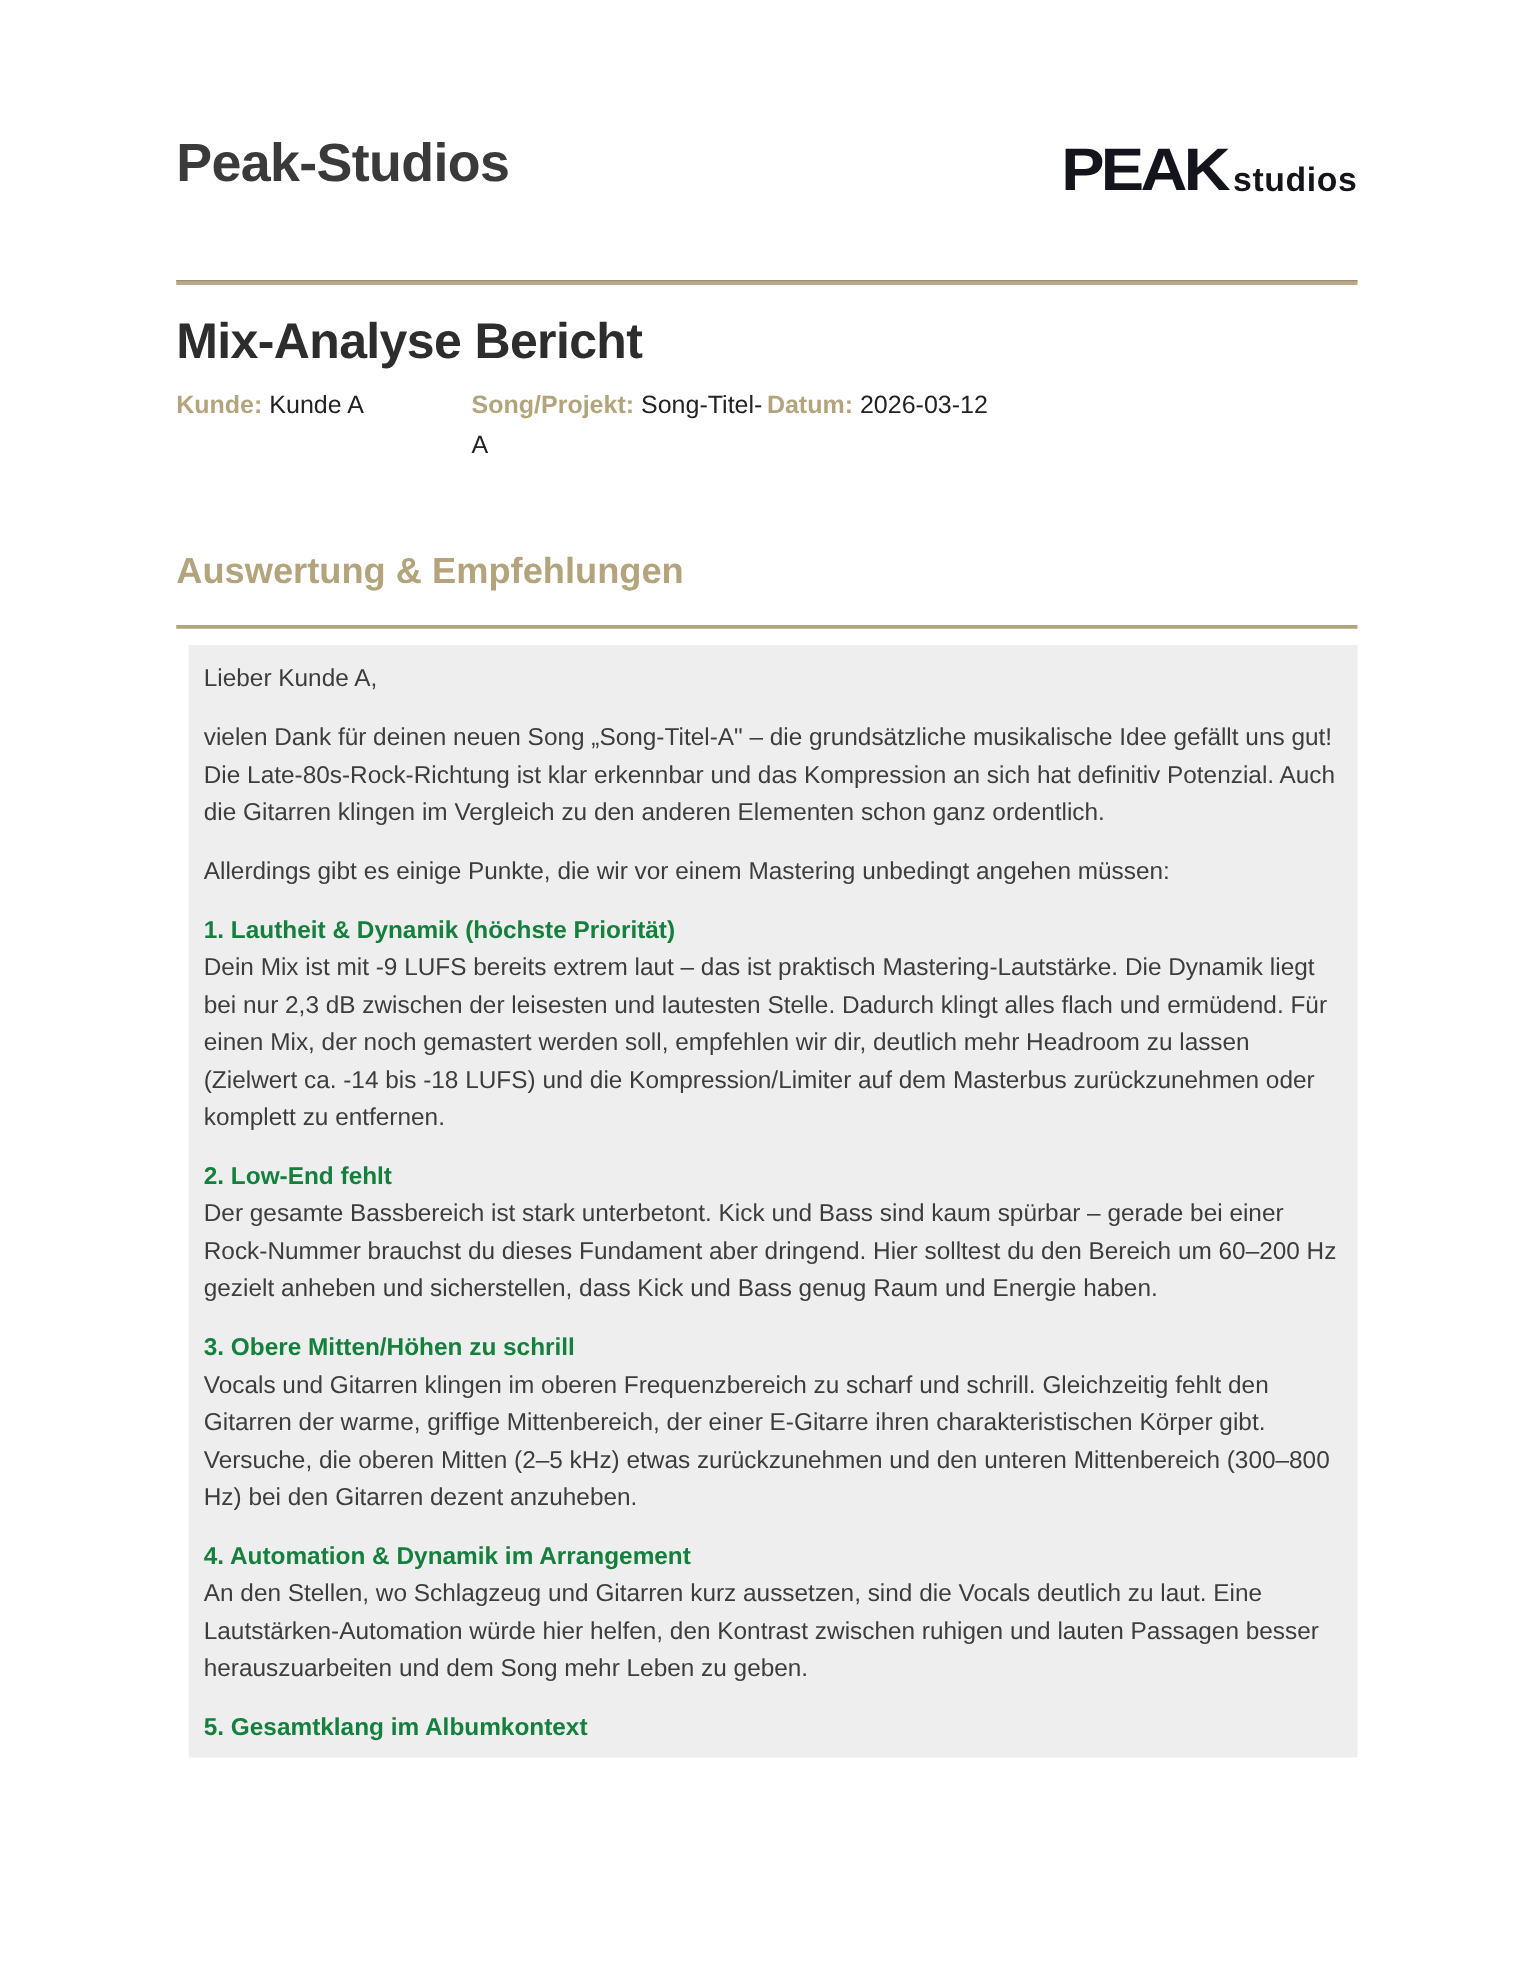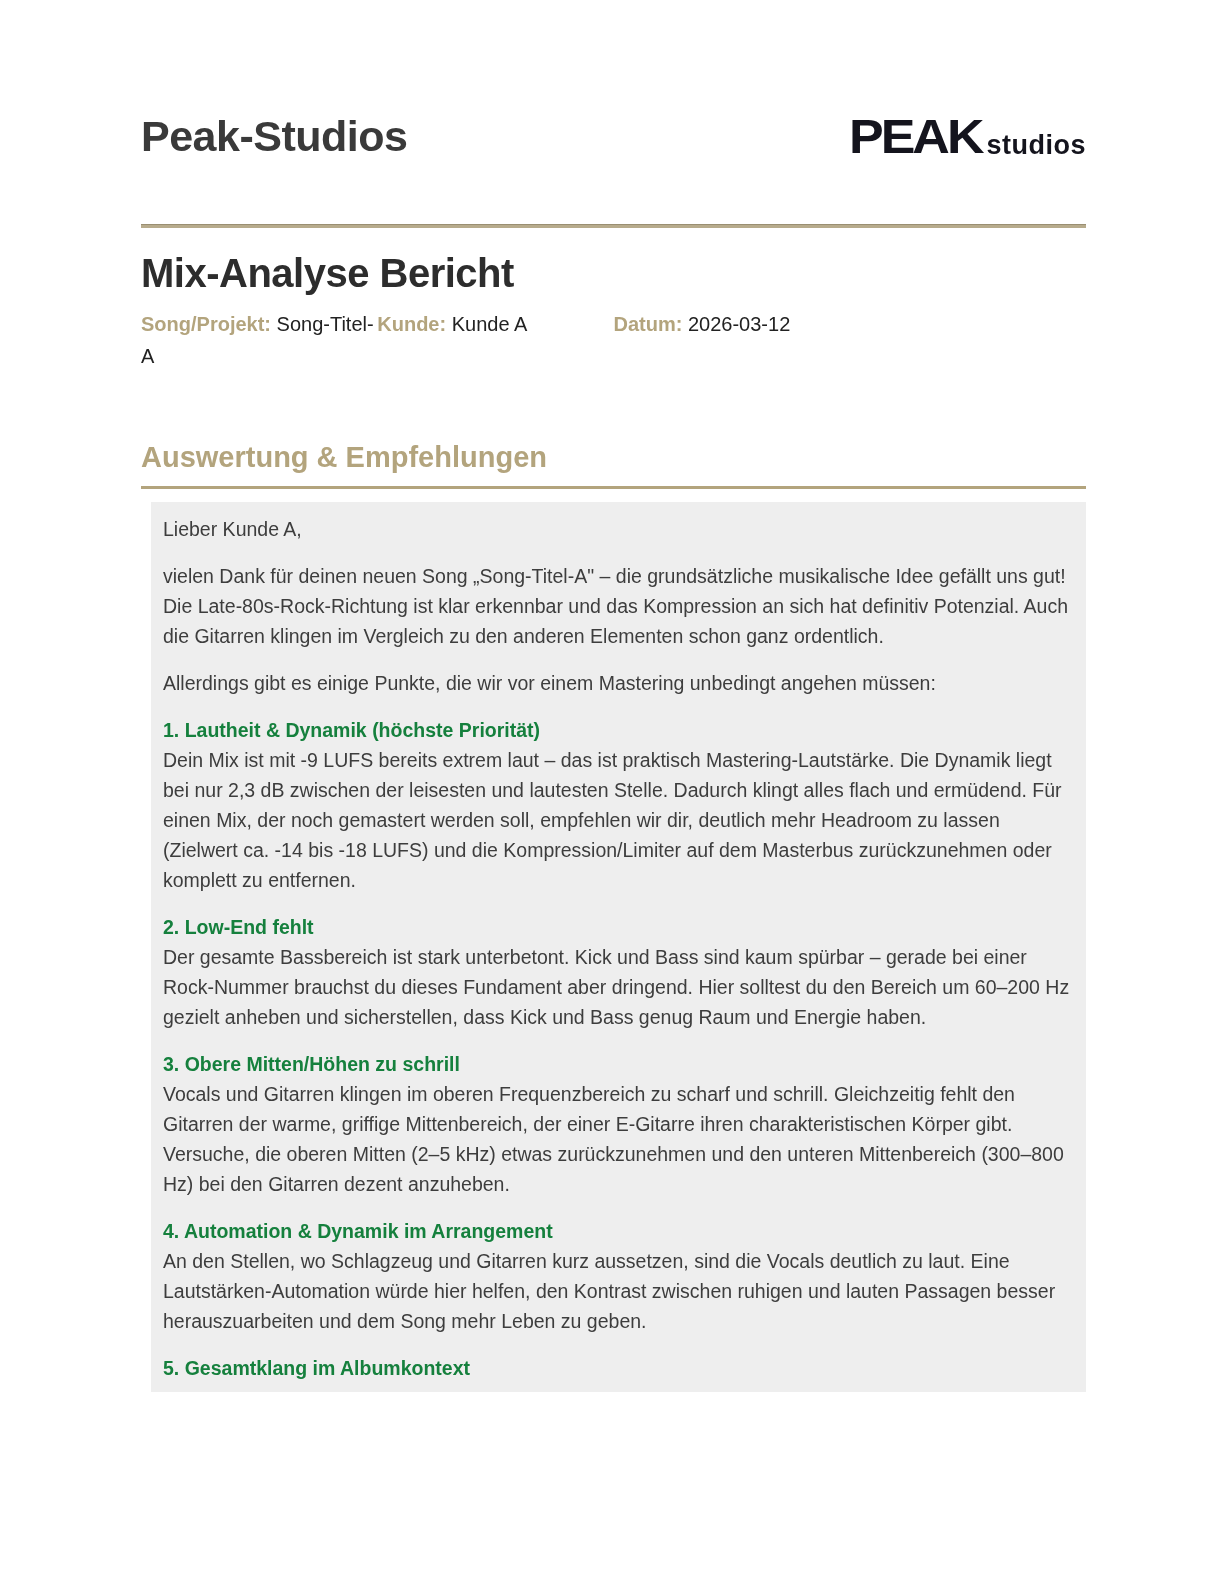--- a/index.html
+++ b/index.html
@@ -21,21 +21,20 @@
     margin:0 auto;
     background:#ffffff;
     padding:0 138px 0 141px;
     overflow:hidden;
   }
   
   .page-header{
     margin-top:110px;
     display:flex;
     justify-content:space-between;
-    align-items:center;
   }
   .brand-title{
     margin:0;
     font-size:43px;
     font-weight:700;
     line-height:1;
     color:var(--brand-text);
     letter-spacing:-0.5px;
   }
   .logo{
@@ -85,21 +84,21 @@
     color:var(--accent);
   }
   
   .section-heading{
     margin:68px 0 0;
     font-size:29px;
     font-weight:700;
     line-height:1.2;
     color:var(--accent);
     border-bottom:3px solid var(--accent);
-    padding-bottom:11px;
+    padding-bottom:25px;
   }
   .report-box{
     margin-top:13px;
     background:var(--box-bg);
     padding:12px 12px 9px;
     font-size:19.5px;
     line-height:30px;
     color:var(--body-text);
     margin-left:10px;
   }
@@ -123,26 +122,26 @@
       <span class="logo-studios">studios</span>
     </div>
   </header>
 
   <div class="top-divider"></div>
 
   <h2 class="report-title">Mix-Analyse Bericht</h2>
 
   <div class="meta-grid">
     <div class="meta-item">
+      <span class="meta-label">Kunde:</span>
+      <span class="meta-value">Kunde A</span>
+    </div>
+    <div class="meta-item">
       <span class="meta-label">Song/Projekt:</span>
       <span class="meta-value">Song-Titel-A</span>
-    </div>
-    <div class="meta-item">
-      <span class="meta-label">Kunde:</span>
-      <span class="meta-value">Kunde A</span>
     </div>
     <div class="meta-item">
       <span class="meta-label">Datum:</span>
       <span class="meta-value">2026-03-12</span>
     </div>
   </div>
 
   <h3 class="section-heading">Auswertung &amp; Empfehlungen</h3>
 
   <div class="report-box">

